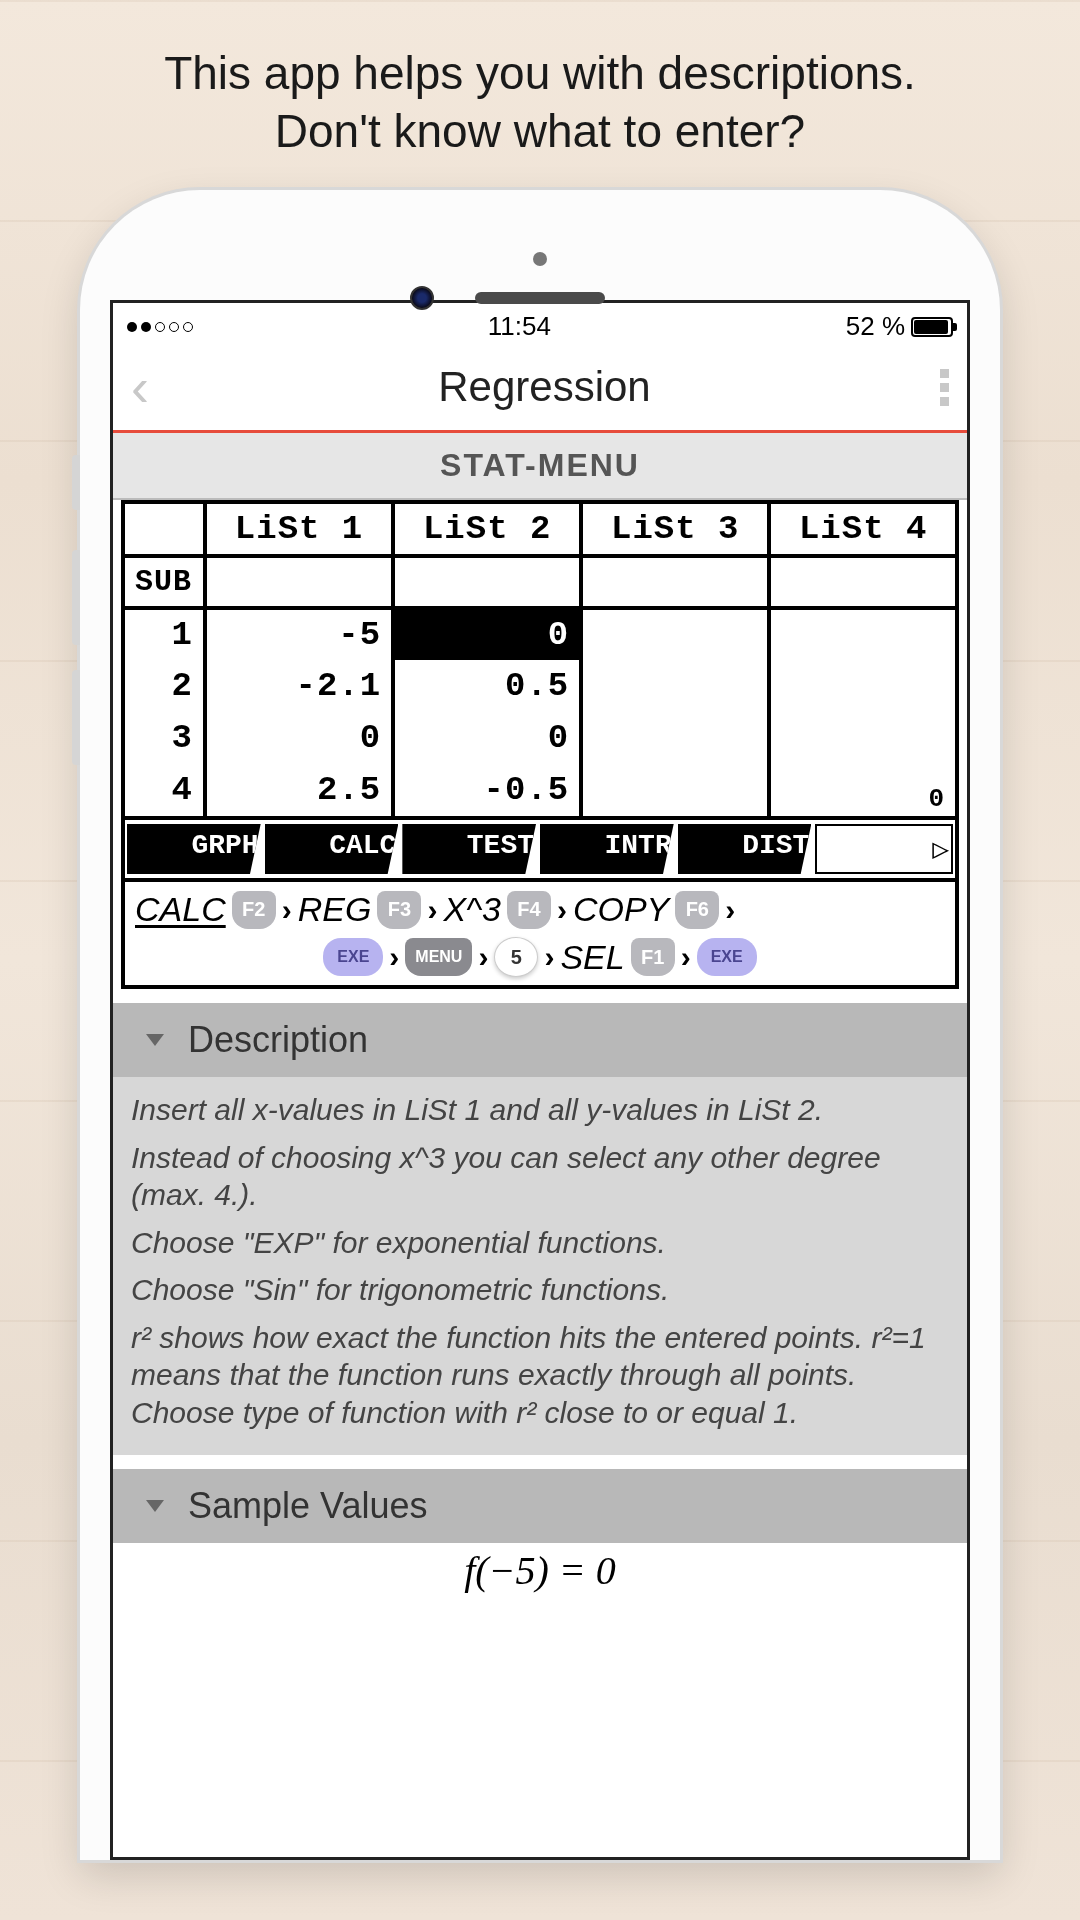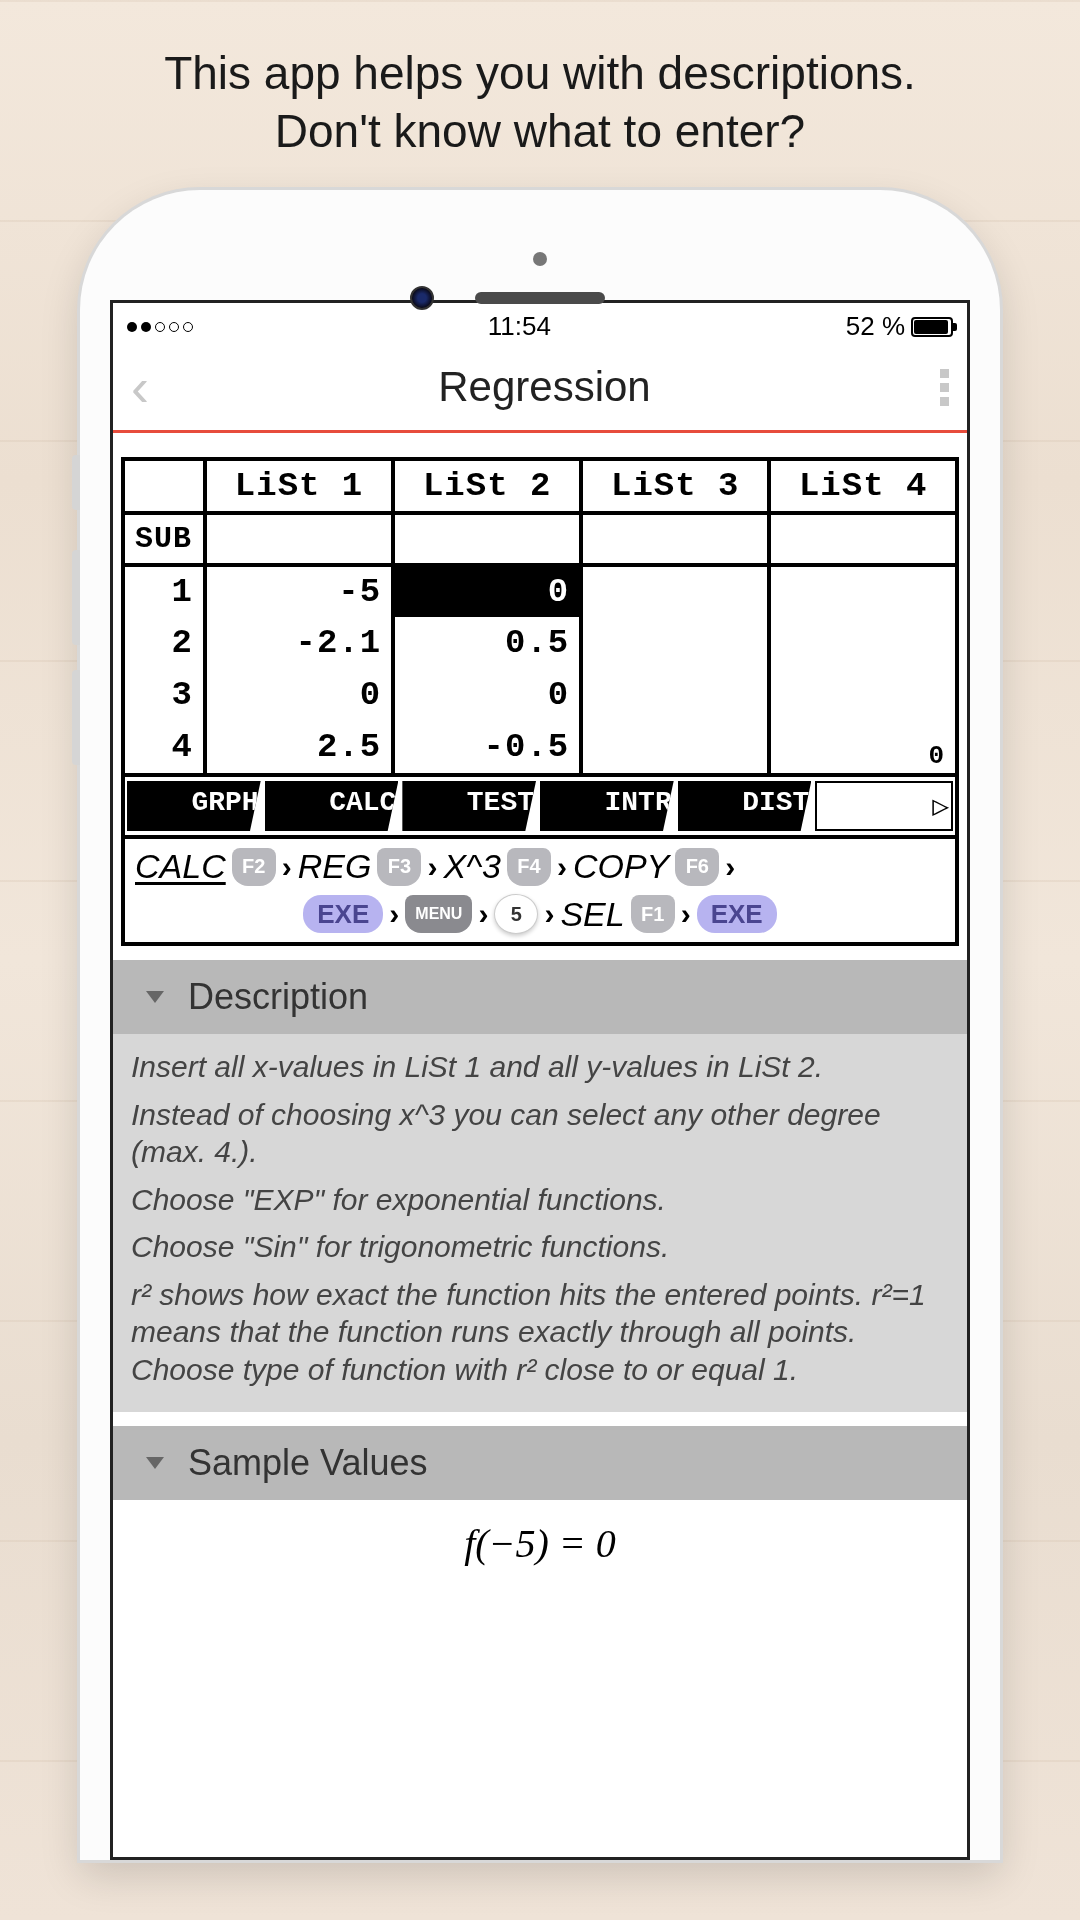--- a/index.html
+++ b/index.html
@@ -83,21 +83,21 @@
 .nav-back { font-size: 54px; color: #c8c8c8; font-weight: 300; line-height: 1; }
 .nav-title { font-size: 42px; color: #222; }
 .nav-menu { display: flex; flex-direction: column; gap: 5px; }
 .nav-menu span { width: 9px; height: 9px; background: #c8c8c8; }
 .stat-menu {
   background: #e6e6e6; text-align: center; padding: 14px 0;
   font-size: 32px; font-weight: 700; color: #555; letter-spacing: 2px;
   border-bottom: 2px solid #bbb;
 }
 .calc-screen {
-  background: #fff; border: 4px solid #000; margin: 24px 8px 0;
+  background: #fff; border: 4px solid #000; margin: 0 8px 0;
   font-family: 'Courier New', monospace;
 }
 .calc-table { width: 100%; border-collapse: collapse; }
 .calc-table th, .calc-table td {
   border-right: 4px solid #000; padding: 2px 10px; height: 52px;
   font-size: 34px; font-weight: 700; text-align: right;
   font-family: 'Courier New', monospace; letter-spacing: 1px;
 }
 .calc-table th { border-bottom: 4px solid #000; text-align: center; }
 .calc-table th:first-child, .calc-table td:first-child { border-right: 4px solid #000; width: 80px; }
@@ -121,34 +121,34 @@
 .path-row { display: flex; align-items: center; flex-wrap: wrap; gap: 6px; justify-content: flex-start; font-size: 34px; }
 .path-row.r2 { justify-content: center; margin-top: 8px; }
 .path-item { font-style: italic; font-weight: 500; }
 .path-item.underline { text-decoration: underline; text-decoration-thickness: 3px; text-underline-offset: 4px; }
 .fkey {
   display: inline-flex; align-items: center; justify-content: center;
   min-width: 44px; height: 38px; padding: 0 10px;
   background: #b8b8bd; color: #fff; font-size: 20px; font-weight: 700;
   border-radius: 8px 8px 16px 16px; font-style: normal;
 }
-.fkey.exe { background: #b7b3f0; color: #4a4590; border-radius: 18px; font-size: 26px; padding: 0 14px; }
+.fkey.exe { background: #b7b3f0; color: #4a4590; border-radius: 18px; font-size: 16px; padding: 0 14px; }
 .fkey.menu { background: #8a8a8f; font-size: 16px; }
 .fkey.num { background: #fff; color: #333; border: 1px solid #ccc; box-shadow: 0 2px 4px rgba(0,0,0,0.2); border-radius: 50%; width: 40px; height: 40px; }
 .chev { font-size: 30px; font-weight: 900; color: #000; }
 .section-hdr {
   background: #b8b8b8; padding: 16px 33px; font-size: 36px; color: #333;
   display: flex; align-items: center; gap: 24px; margin-top: 14px;
 }
 .tri { width: 0; height: 0; border-left: 9px solid transparent; border-right: 9px solid transparent; border-top: 12px solid #666; }
 .desc-body {
   background: #d7d7d7; padding: 14px 18px; font-size: 30px; color: #444; line-height: 1.25; font-style: italic;
 }
 .desc-body p { margin-bottom: 10px; }
-.formula { text-align: center; font-size: 40px; font-style: italic; padding: 20px 0; font-family: 'Times New Roman', serif; }
+.formula { text-align: center; font-size: 40px; font-style: italic; padding: 4px 0; font-family: 'Times New Roman', serif; }
 .cursor-mark { position: absolute; font-size: 26px; right: 10px; bottom: 2px; }
 </style>
 </head>
 <body>
 
 <div class="wood-bg"></div>
 
 <div class="promo">
   <div>This app helps you with descriptions.</div>
   <div>Don't know what to enter?</div>
@@ -183,20 +183,21 @@
     <div class="nav-bar">
       <div class="nav-back">‹</div>
       <div class="nav-title">Regression</div>
       <div class="nav-menu">
         <span></span>
           <span></span>
           <span></span>
       </div>
     </div>
 
+    <div class="stat-menu">STAT-MENU</div>
 
     <div class="calc-screen">
       <table class="calc-table">
         <tbody>
             <tr>
           <th></th>
           <th>LiSt 1</th>
           <th>LiSt 2</th>
           <th>LiSt 3</th>
           <th>LiSt 4</th>

